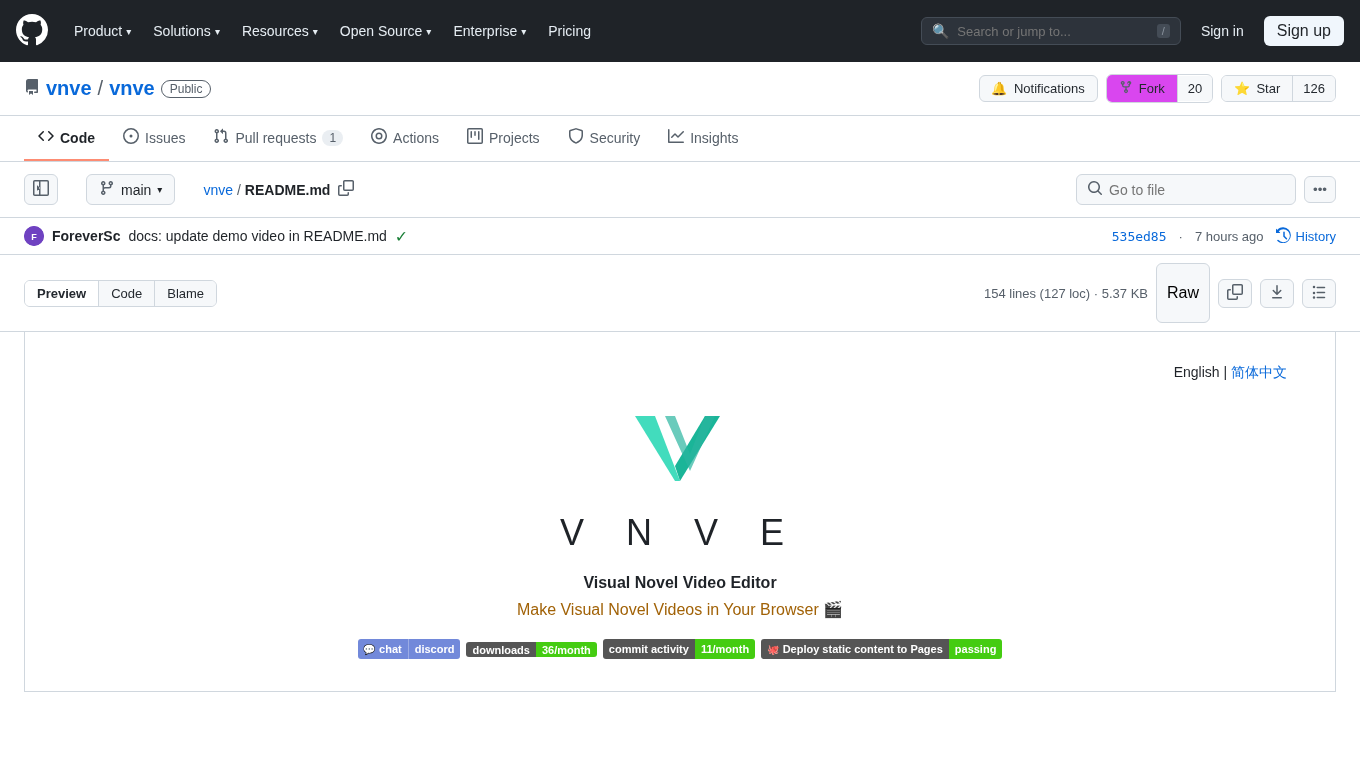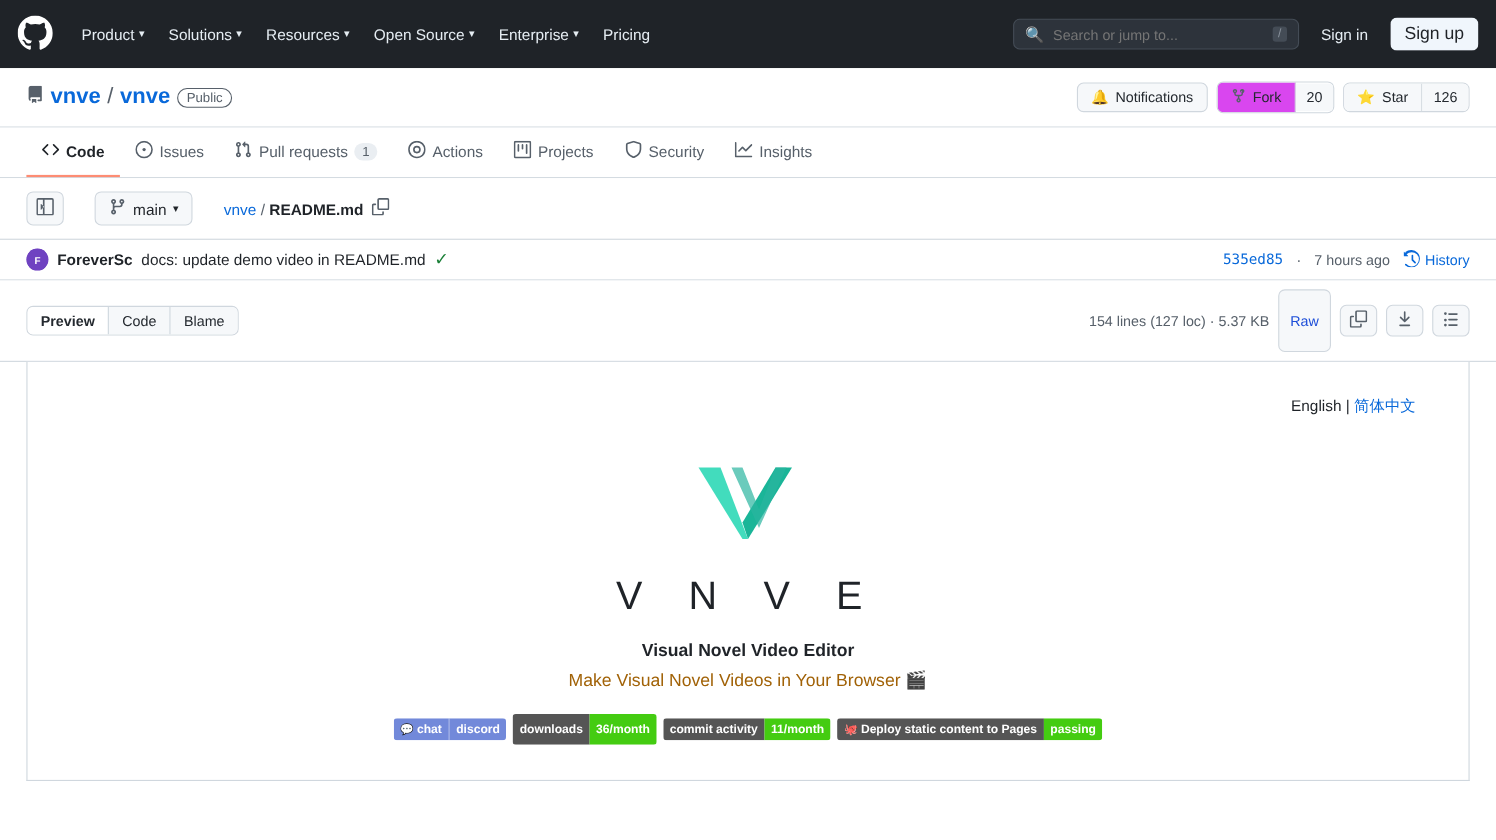--- a/index.html
+++ b/index.html
@@ -172,20 +172,33 @@
       <a href="#" style="color:#0969da; text-decoration:none;">vnve</a>
       <span style="color:#57606a;">/</span>
       <strong>README.md</strong>
       <button style="background:transparent; border:none; cursor:pointer; padding:4px; color:#57606a; border-radius:4px;">
         <svg width="16" height="16" viewBox="0 0 16 16" fill="currentColor">
             <path fill-rule="evenodd" d="M0 6.75C0 5.784.784 5 1.75 5h1.5a.75.75 0 010 1.5h-1.5a.25.25 0 00-.25.25v7.5c0 .138.112.25.25.25h7.5a.25.25 0 00.25-.25v-1.5a.75.75 0 011.5 0v1.5A1.75 1.75 0 019.25 16h-7.5A1.75 1.75 0 010 14.25v-7.5z"></path>
             <path fill-rule="evenodd" d="M5 1.75C5 .784 5.784 0 6.75 0h7.5C15.216 0 16 .784 16 1.75v7.5A1.75 1.75 0 0114.25 11h-7.5A1.75 1.75 0 015 9.25v-7.5zm1.75-.25a.25.25 0 00-.25.25v7.5c0 .138.112.25.25.25h7.5a.25.25 0 00.25-.25v-7.5a.25.25 0 00-.25-.25h-7.5z"></path>
           </svg>
       </button>
     </div>
+  </div>
+  <div style="display:flex; align-items:center; gap:8px;">
+    <div style="display:flex; align-items:center; gap:6px; border:1px solid #d0d7de; border-radius:6px; padding:5px 10px; background:#f6f8fa; width:220px; cursor:text;">
+      <span style="color:#57606a;">
+        <svg width="16" height="16" viewBox="0 0 16 16" fill="currentColor">
+            <path fill-rule="evenodd" d="M11.5 7a4.499 4.499 0 11-8.998 0A4.499 4.499 0 0111.5 7zm-.82 4.74a6 6 0 111.06-1.06l3.04 3.04a.75.75 0 11-1.06 1.06L10.68 11.74z"></path>
+          </svg>
+      </span>
+      <input style="border: none; background: transparent; outline: none; font-size: 14px; width: 100%; color: rgb(36, 41, 47);" placeholder="Go to file">
+    </div>
+    <button style="background:#f6f8fa; border:1px solid #d0d7de; border-radius:6px; padding:5px 8px; cursor:pointer; color:#57606a; display:flex; align-items:center;">
+      <span>•••</span>
+    </button>
   </div>
 </div>
 
 <div style="padding:8px 24px; display:flex; align-items:center; justify-content:space-between; border-top:1px solid #d0d7de; border-bottom:1px solid #d0d7de; background:#fff;">
   <div style="display:flex; align-items:center; gap:8px;">
     <div style="width:20px; height:20px; border-radius:50%; background:#6f42c1; display:flex; align-items:center; justify-content:center; font-size:10px; color:white; font-weight:bold; overflow:hidden;">
       <svg width="20" height="20" viewBox="0 0 20 20">
           <circle cx="10" cy="10" r="10" fill="#6f42c1"></circle>
           <text x="10" y="14" text-anchor="middle" fill="white" font-size="9" font-family="sans-serif">F</text>
         </svg>
@@ -211,42 +224,42 @@
 </div>
 
 <div style="padding:8px 24px; display:flex; align-items:center; justify-content:space-between; border-bottom:1px solid #d0d7de; background:#fff;">
   <div style="display:flex; gap:0; border:1px solid #d0d7de; border-radius:6px; overflow:hidden;">
     <button style="padding:5px 12px; cursor:pointer; font-size:13px; background:#fff; border:none; font-weight:600; color:#24292f;">Preview</button>
     <button style="padding:5px 12px; cursor:pointer; font-size:13px; background:#f6f8fa; border:none; border-left:1px solid #d0d7de; color:#24292f;">Code</button>
     <button style="padding:5px 12px; cursor:pointer; font-size:13px; background:#f6f8fa; border:none; border-left:1px solid #d0d7de; color:#24292f;">Blame</button>
   </div>
   <div style="display:flex; align-items:center; gap:8px;">
     <span style="color:#57606a; font-size:13px;">154 lines (127 loc) · 5.37 KB</span>
-    <button style="padding:20px 10px; border:1px solid #d0d7de; border-radius:6px; background:#f6f8fa; cursor:pointer; font-size:13px; color:#1d4ed8;">Raw</button>
+    <button style="padding:20px 10px; border:1px solid #d0d7de; border-radius:6px; background:#f6f8fa; cursor:pointer; font-size:16px; color:#000000;">Raw</button>
     <button style="padding:4px 8px; border:1px solid #d0d7de; border-radius:6px; background:#f6f8fa; cursor:pointer; color:#57606a;">
       <svg width="16" height="16" viewBox="0 0 16 16" fill="currentColor">
           <path fill-rule="evenodd" d="M0 6.75C0 5.784.784 5 1.75 5h1.5a.75.75 0 010 1.5h-1.5a.25.25 0 00-.25.25v7.5c0 .138.112.25.25.25h7.5a.25.25 0 00.25-.25v-1.5a.75.75 0 011.5 0v1.5A1.75 1.75 0 019.25 16h-7.5A1.75 1.75 0 010 14.25v-7.5z"></path>
           <path fill-rule="evenodd" d="M5 1.75C5 .784 5.784 0 6.75 0h7.5C15.216 0 16 .784 16 1.75v7.5A1.75 1.75 0 0114.25 11h-7.5A1.75 1.75 0 015 9.25v-7.5zm1.75-.25a.25.25 0 00-.25.25v7.5c0 .138.112.25.25.25h7.5a.25.25 0 00.25-.25v-7.5a.25.25 0 00-.25-.25h-7.5z"></path>
         </svg>
     </button>
     <button style="padding:4px 8px; border:1px solid #d0d7de; border-radius:6px; background:#f6f8fa; cursor:pointer; color:#57606a;">
       <svg width="16" height="16" viewBox="0 0 16 16" fill="currentColor">
           <path d="M7.47 10.78a.75.75 0 001.06 0l3.75-3.75a.75.75 0 00-1.06-1.06L8.75 8.44V1.75a.75.75 0 00-1.5 0v6.69L4.78 5.97a.75.75 0 00-1.06 1.06l3.75 3.75zM3.75 13a.75.75 0 000 1.5h8.5a.75.75 0 000-1.5h-8.5z"></path>
         </svg>
     </button>
     <button style="padding:4px 8px; border:1px solid #d0d7de; border-radius:6px; background:#f6f8fa; cursor:pointer; color:#57606a;">
       <svg width="16" height="16" viewBox="0 0 16 16" fill="currentColor">
           <path fill-rule="evenodd" d="M3 4.25a1.25 1.25 0 110-2.5 1.25 1.25 0 010 2.5zm3.25-1.5a.75.75 0 000 1.5h7.25a.75.75 0 000-1.5H6.25zm0 5a.75.75 0 000 1.5h7.25a.75.75 0 000-1.5H6.25zm0 5a.75.75 0 000 1.5h7.25a.75.75 0 000-1.5H6.25zM4.25 9a1.25 1.25 0 11-2.5 0 1.25 1.25 0 012.5 0zm-1.25 5.75a1.25 1.25 0 110-2.5 1.25 1.25 0 010 2.5z"></path>
         </svg>
     </button>
   </div>
 </div>
 
 <div style="padding:32px 48px; background:#fff; margin:0 24px 24px; border:1px solid #d0d7de; border-top:none;">
-  <div style="text-align:right; font-size:14px; color:#1f2328; margin-bottom:36px;">
+  <div style="text-align:right; font-size:14px; color:#1f2328; margin-bottom:24px;">
     <span>English</span>
     <span> | </span>
     <a href="#" style="color:#0969da; text-decoration:none;">简体中文</a>
   </div>
 
   <div style="text-align:center; margin-bottom:16px;">
 
     <svg width="120" height="90" viewBox="0 0 120 90" style="margin:0 auto; display:block;">
 
       <path d="M20 15 L60 75 L100 15 L85 15 L60 52 L35 15 Z" fill="none" stroke="none"></path>
@@ -274,21 +287,21 @@
       <span style="display:inline-flex; align-items:center; height:20px; border-radius:3px; overflow:hidden; font-size:11px; font-weight:600;">
         <span style="background:#7289da; color:#fff; padding:0 6px; height:100%; display:flex; align-items:center; gap:3px;">
           <span style="font-size:10px;">💬</span>
           <span>chat</span>
         </span>
         <span style="background:#7289da; color:#fff; padding:0 6px; height:100%; display:flex; align-items:center; border-left:1px solid rgba(255,255,255,0.3);">discord</span>
       </span>
     </a>
 
     <a href="#" style="text-decoration:none;">
-      <span style="display:inline-flex; align-items:center; height:28px; border-radius:3px; overflow:hidden; font-size:11px; font-weight:600;">
+      <span style="display:inline-flex; align-items:center; height:15px; border-radius:3px; overflow:hidden; font-size:11px; font-weight:600;">
         <span style="background:#555; color:#fff; padding:0 6px; height:100%; display:flex; align-items:center;">downloads</span>
         <span style="background:#4c1; color:#fff; padding:0 6px; height:100%; display:flex; align-items:center;">36/month</span>
       </span>
     </a>
 
     <a href="#" style="text-decoration:none;">
       <span style="display:inline-flex; align-items:center; height:20px; border-radius:3px; overflow:hidden; font-size:11px; font-weight:600;">
         <span style="background:#555; color:#fff; padding:0 6px; height:100%; display:flex; align-items:center;">commit activity</span>
         <span style="background:#4c1; color:#fff; padding:0 6px; height:100%; display:flex; align-items:center;">11/month</span>
       </span>

